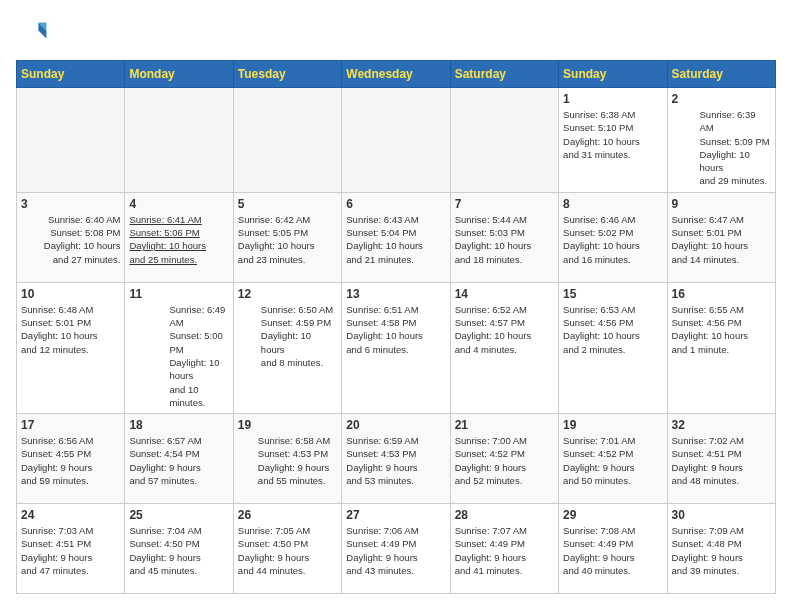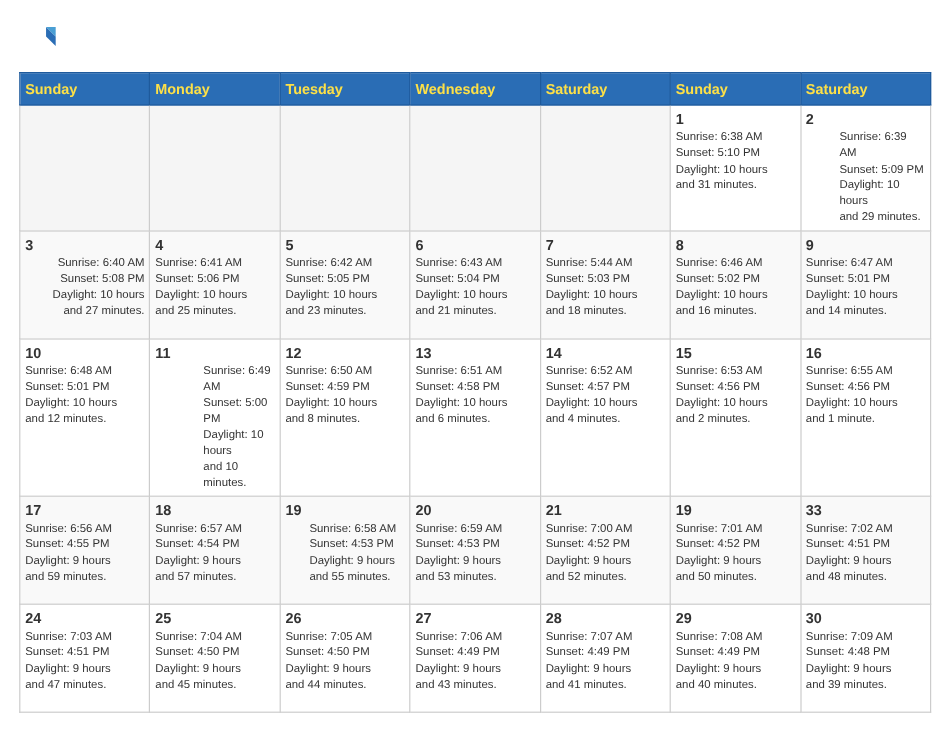--- a/index.html
+++ b/index.html
@@ -150,21 +150,21 @@
       <tr>
         <td>
           <span class="day-number">3</span>
           <div class="day-info" style="white-space: pre-line; text-align: right;">Sunrise: 6:40 AM
 Sunset: 5:08 PM
 Daylight: 10 hours
 and 27 minutes.</div>
         </td>
         <td>
           <span class="day-number">4</span>
-          <div class="day-info" style="white-space: pre-line;">Sunrise: 6:41 AM
+          <div class="day-info" style="white-space: pre-line; text-decoration: underline;">Sunrise: 6:41 AM
 Sunset: 5:06 PM
 Daylight: 10 hours
 and 25 minutes.</div>
         </td>
         <td>
           <span class="day-number">5</span>
           <div class="day-info" style="white-space: pre-line;">Sunrise: 6:42 AM
 Sunset: 5:05 PM
 Daylight: 10 hours
 and 23 minutes.</div>
@@ -208,21 +208,21 @@
         </td>
         <td>
           <span class="day-number">11</span>
           <div class="day-info" style="white-space: pre-line; margin-left: 40px;">Sunrise: 6:49 AM
 Sunset: 5:00 PM
 Daylight: 10 hours
 and 10 minutes.</div>
         </td>
         <td>
           <span class="day-number">12</span>
-          <div class="day-info" style="white-space: pre-line;">Sunrise: 6:50 AM
+          <div class="day-info" style="white-space: pre-line; margin-left: 23px;">Sunrise: 6:50 AM
 Sunset: 4:59 PM
 Daylight: 10 hours
 and 8 minutes.</div>
         </td>
         <td>
           <span class="day-number">13</span>
           <div class="day-info" style="white-space: pre-line;">Sunrise: 6:51 AM
 Sunset: 4:58 PM
 Daylight: 10 hours
 and 6 minutes.</div>
@@ -286,21 +286,21 @@
 and 52 minutes.</div>
         </td>
         <td>
           <span class="day-number">19</span>
           <div class="day-info" style="white-space: pre-line;">Sunrise: 7:01 AM
 Sunset: 4:52 PM
 Daylight: 9 hours
 and 50 minutes.</div>
         </td>
         <td>
-          <span class="day-number">33</span>
+          <span class="day-number">32</span>
           <div class="day-info" style="white-space: pre-line;">Sunrise: 7:02 AM
 Sunset: 4:51 PM
 Daylight: 9 hours
 and 48 minutes.</div>
         </td>
       </tr>
       <tr>
         <td>
           <span class="day-number">24</span>
           <div class="day-info" style="white-space: pre-line;">Sunrise: 7:03 AM

